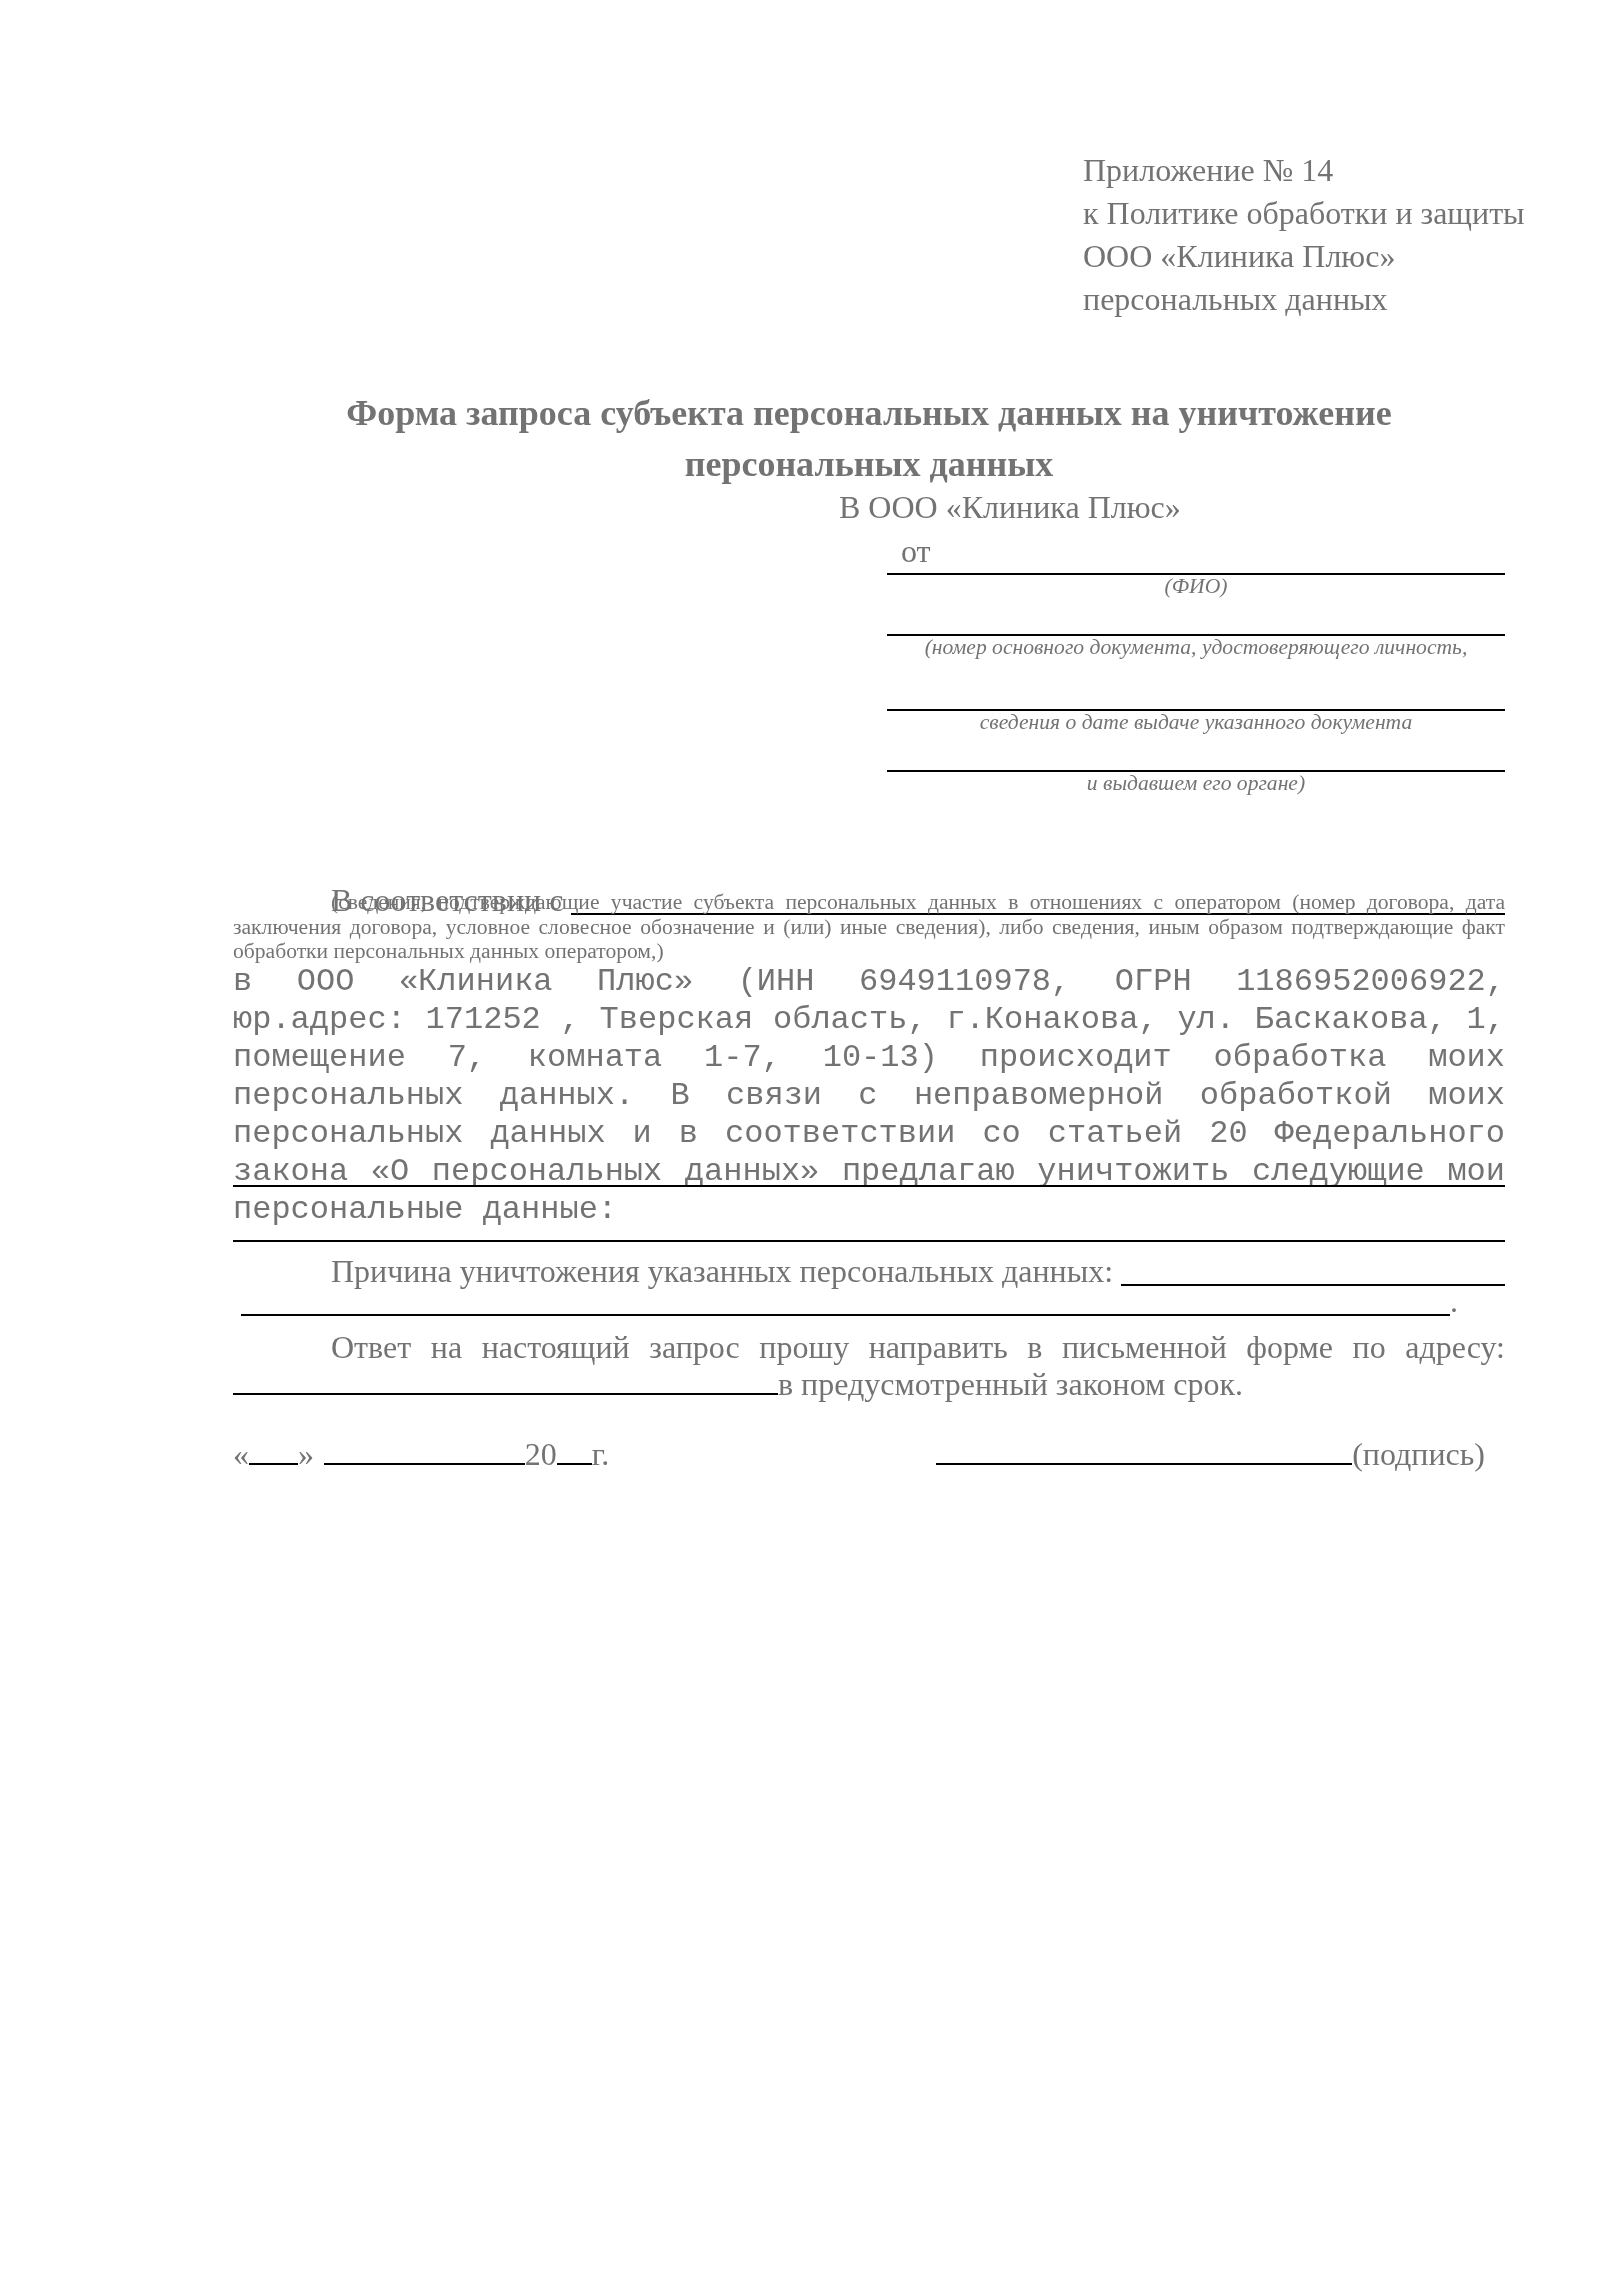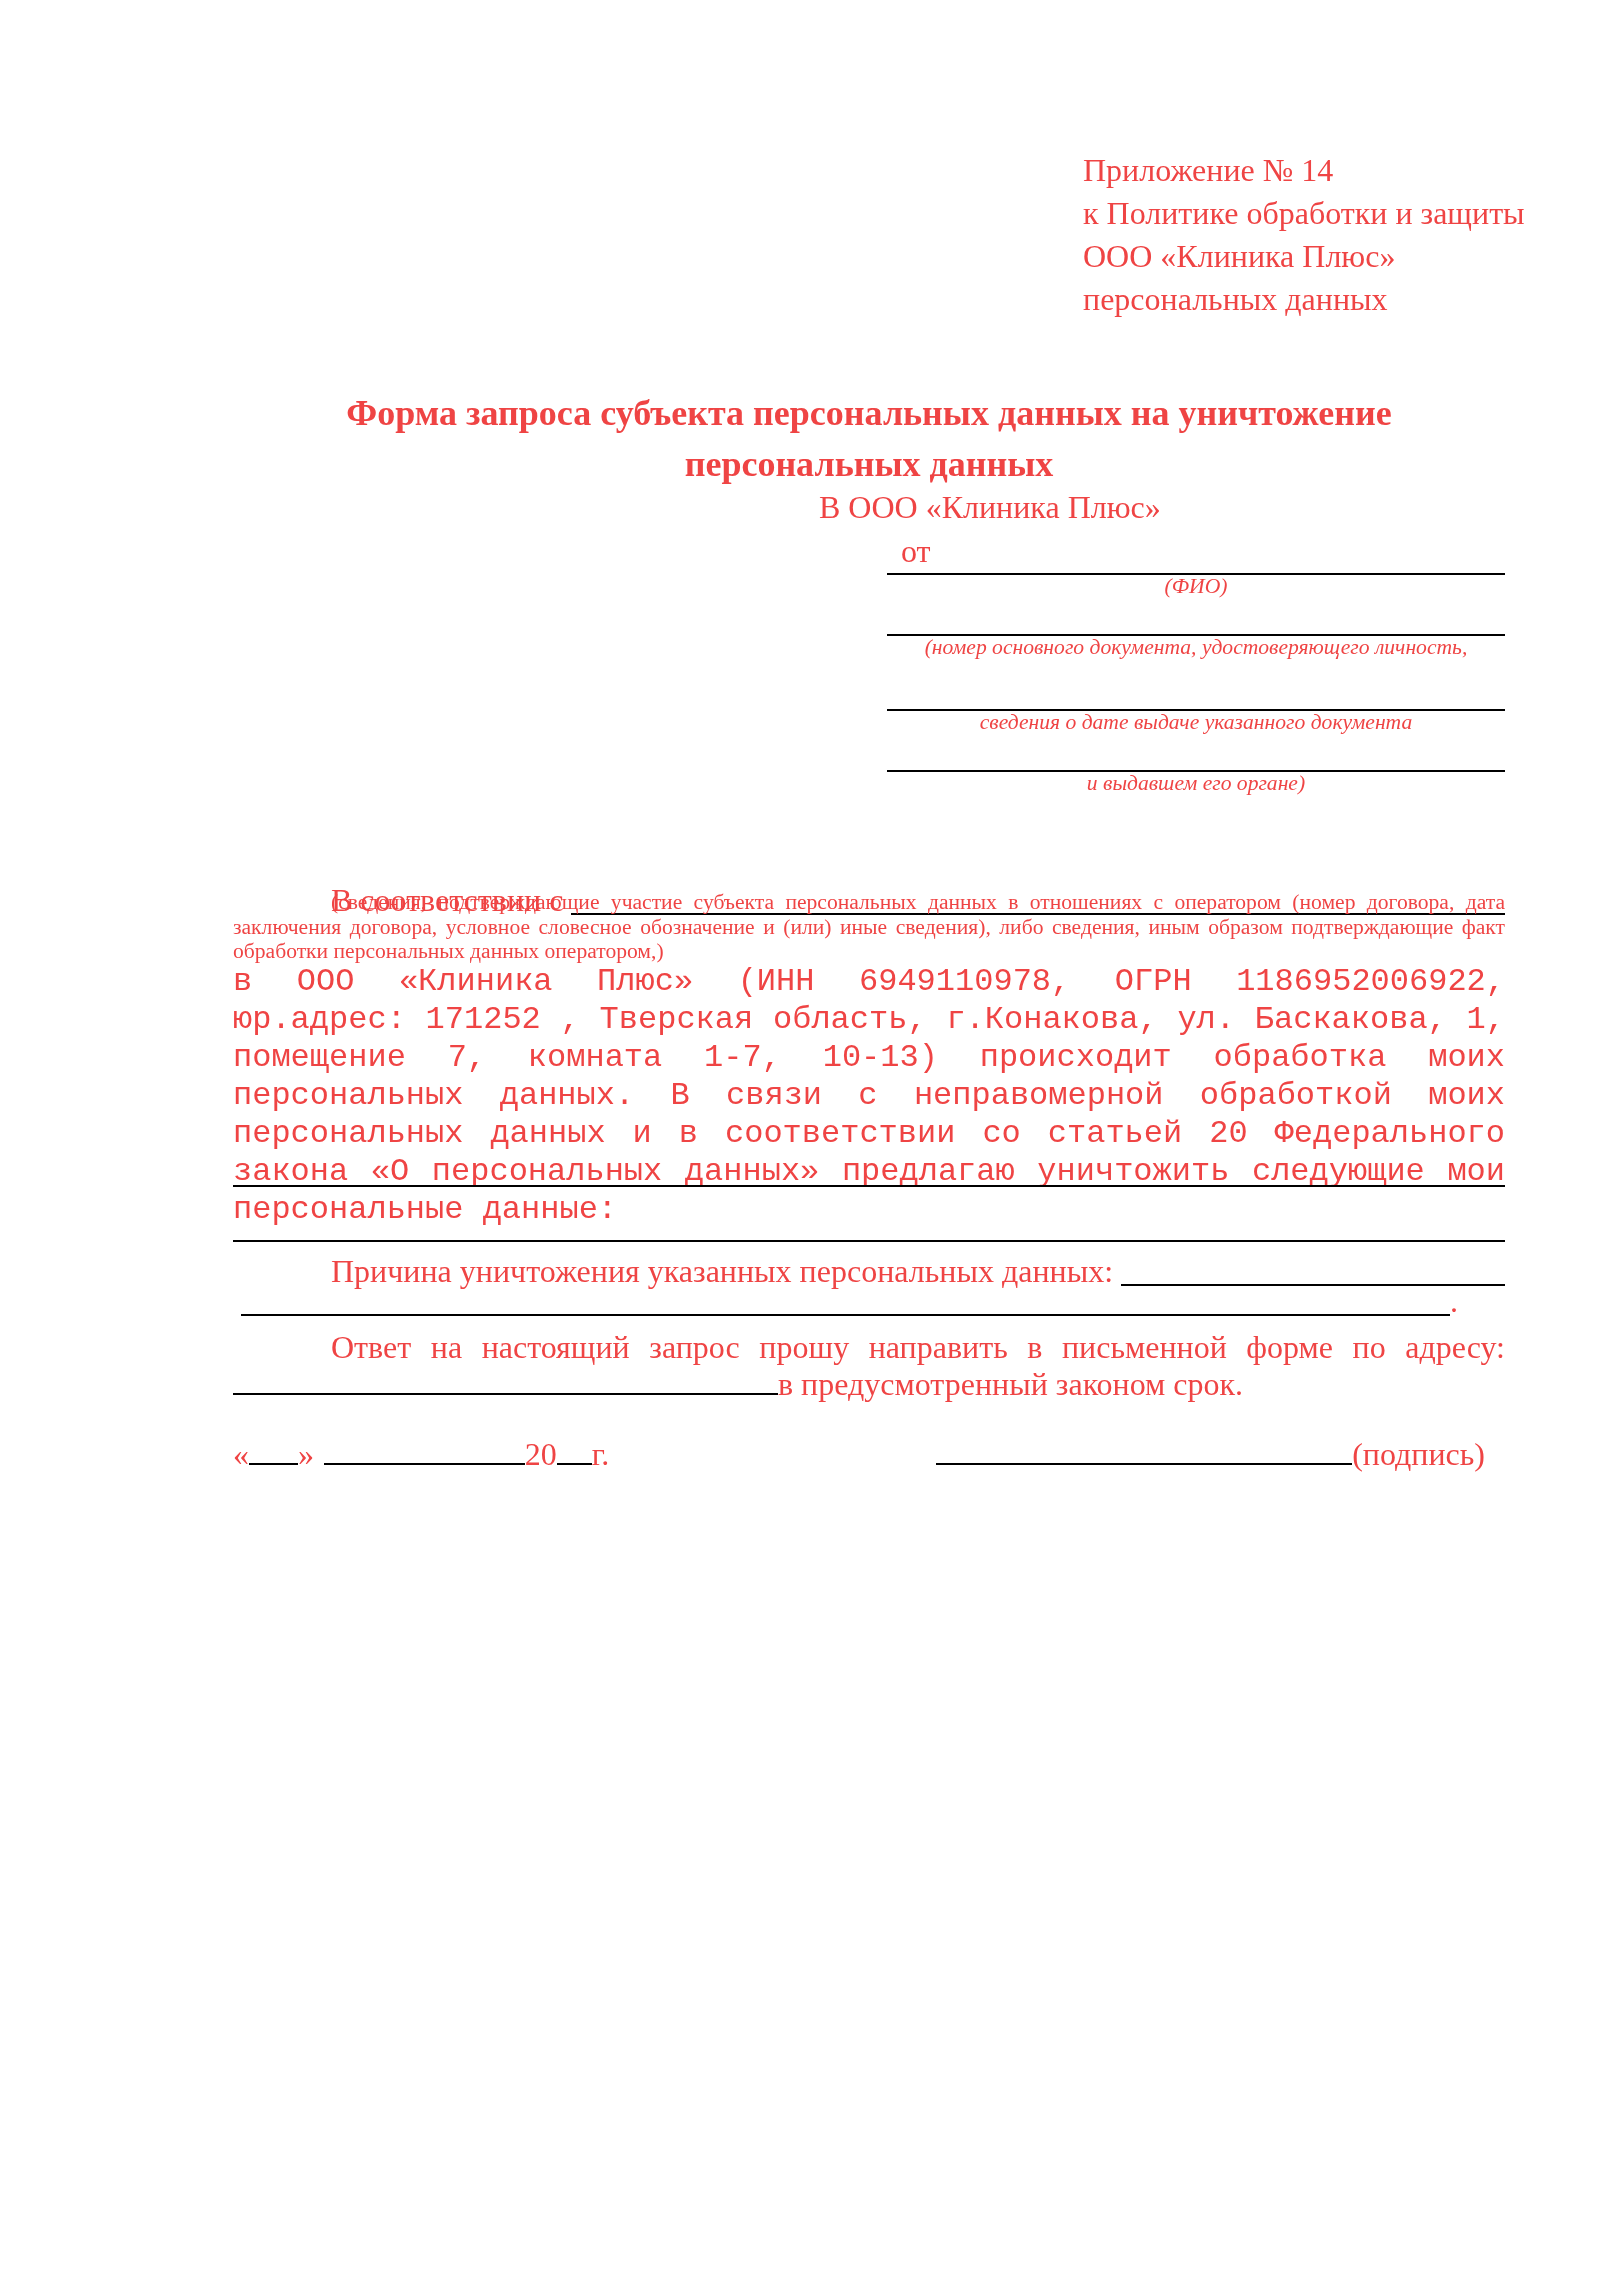--- a/index.html
+++ b/index.html
@@ -1,31 +1,31 @@
 <!DOCTYPE html>
 <html lang="ru"><head>
 <meta charset="utf-8">
 <style>
   html,body { margin:0; padding:0; background:#ffffff; }
   .page {
     position:relative;
     width:1621px;
     height:1970px;
     background:#ffffff;
-    color:#ef4444;
+    color:#737373;
     font-family:"Liberation Serif","DejaVu Serif",serif;
     overflow:hidden;
   }
   
   .appendix { position:absolute; left:1083px; top:149px; font-size:32px; line-height:43px; }
   
   .title { position:absolute; left:233px; top:388px; width:1272px; margin:0; text-align:center;
            font-size:36px; font-weight:700; line-height:51px; }
   .title-inner { display:inline-block; max-width:1137px; }
-  .to-org { position:absolute; left:819px; top:488px; font-size:32px; line-height:39px; }
+  .to-org { position:absolute; left:839px; top:488px; font-size:32px; line-height:39px; }
   .from   { position:absolute; left:901px; top:532px; font-size:32px; line-height:39px; }
   
   .fields { position:absolute; left:887px; top:545px; width:618px;font-style:italic; }
   .fields .blank { border-bottom:2px solid #000; }
   .b1 { height:28px; } .b2 { height:35px; } .b3 { height:50px; } .b4 { height:35px; }
   .flabel { font-size:21.6px; line-height:23.5px; text-align:center; }
   
   .accordance { position:absolute; left:331px; top:851px; width:1174px; display:flex;
                 font-size:32px; line-height:39px;margin-top:30px; }
   .fill { flex:1; border-bottom:2px solid #000; margin-bottom:4.9px; margin-left:7.8px; }

